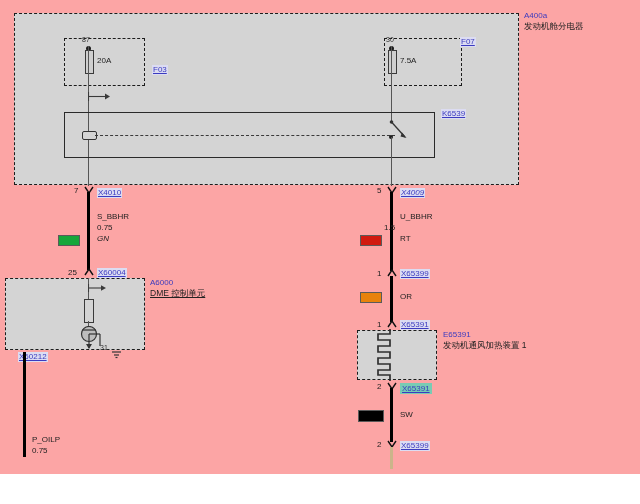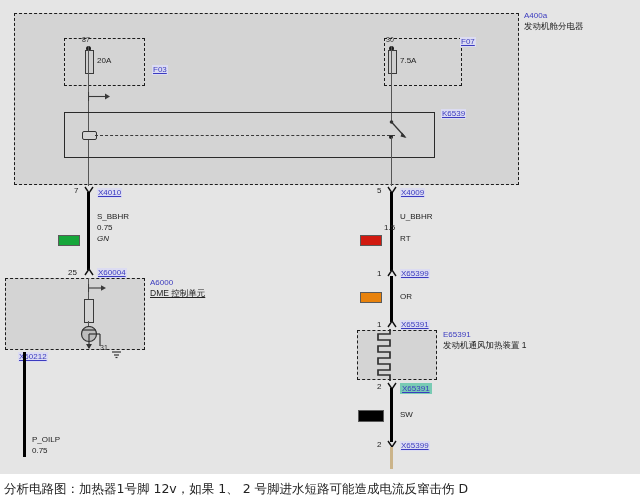--- a/index.html
+++ b/index.html
@@ -1,21 +1,21 @@
 <!DOCTYPE html>
 <html><head>
 <meta charset="utf-8">
 <style>
   html,body{margin:0;padding:0;background:#ffffff;}
   body{
     width:640px;height:504px;position:relative;overflow:hidden;
     font-family:"Liberation Sans","DejaVu Sans",sans-serif;
     color:#1a1a1a;
   }
-  #stage{position:absolute;inset:0;background:#e5e5e5;}
+  #stage{position:absolute;inset:0;background:#fca5a5;}
 
   
   .abs{position:absolute;}
   .lbl{font-size:8px;line-height:10px;white-space:nowrap;color:#222;}
   .lbl-cn{font-size:8.5px;line-height:10px;white-space:nowrap;color:#222;}
   .ref{font-size:8px;line-height:10px;white-space:nowrap;color:#3b3bbf;
        background:#dcdcf2;text-decoration:underline;padding:0 1px;}
   .ref-plain{font-size:8px;line-height:10px;white-space:nowrap;color:#3b3bbf;}
   .pin{font-size:8px;line-height:10px;color:#222;}
   .tiny{font-size:7px;line-height:8px;color:#333;}
@@ -181,21 +181,21 @@
   <div class="wire-thick" style="left:23px;top:352px;height:105px;"></div>
   <div class="abs lbl" style="left:32px;top:435px;">P_OILP</div>
   <div class="abs lbl" style="left:32px;top:446px;">0.75</div>
 
   <div class="conn" style="left:387px;top:186px;">
     <svg width="10" height="8" viewBox="0 0 10 8">
       <polyline points="1,1 5,7 9,1" fill="none" stroke="#111" stroke-width="1.4"></polyline>
     </svg>
   </div>
   <div class="abs pin" style="left:377px;top:186px;">5</div>
-  <div class="abs ref" style="left:400px;top:188px;">X4009</div>
+  <div class="abs ref" style="left:400px;top:188px;font-style:italic;">X4009</div>
 
   <div class="wire-thick" style="left:390px;top:192px;height:79px;"></div>
   <div class="abs lbl" style="left:400px;top:212px;">U_BBHR</div>
   <div class="abs lbl" style="left:384px;top:223px;">1.5</div>
   <div class="abs lbl" style="left:400px;top:234px;">RT</div>
   <div class="chip" style="left:360px;top:235px;background:#d11a10;"></div>
 
   <div class="conn" style="left:387px;top:269px;">
     <svg width="10" height="8" viewBox="0 0 10 8">
       <polyline points="1,7 5,1 9,7" fill="none" stroke="#111" stroke-width="1.4"></polyline>
@@ -244,16 +244,15 @@
     <svg width="10" height="8" viewBox="0 0 10 8">
       <polyline points="1,1 5,7 9,1" fill="none" stroke="#111" stroke-width="1.4"></polyline>
     </svg>
   </div>
   <div class="abs pin" style="left:377px;top:440px;">2</div>
   <div class="abs ref" style="left:400px;top:441px;">X65399</div>
 
   <div class="wire-tan" style="left:390px;top:447px;height:22px;"></div>
 
   <div id="caption">
-    <span class="cap-text" style="margin-left:4px;">分析电路图：加热器1号脚 12v，如果 1、 2 号脚进水短路可能造成电流反窜击伤 D</span>
   </div>
 
 </div>
 
 </body></html>

